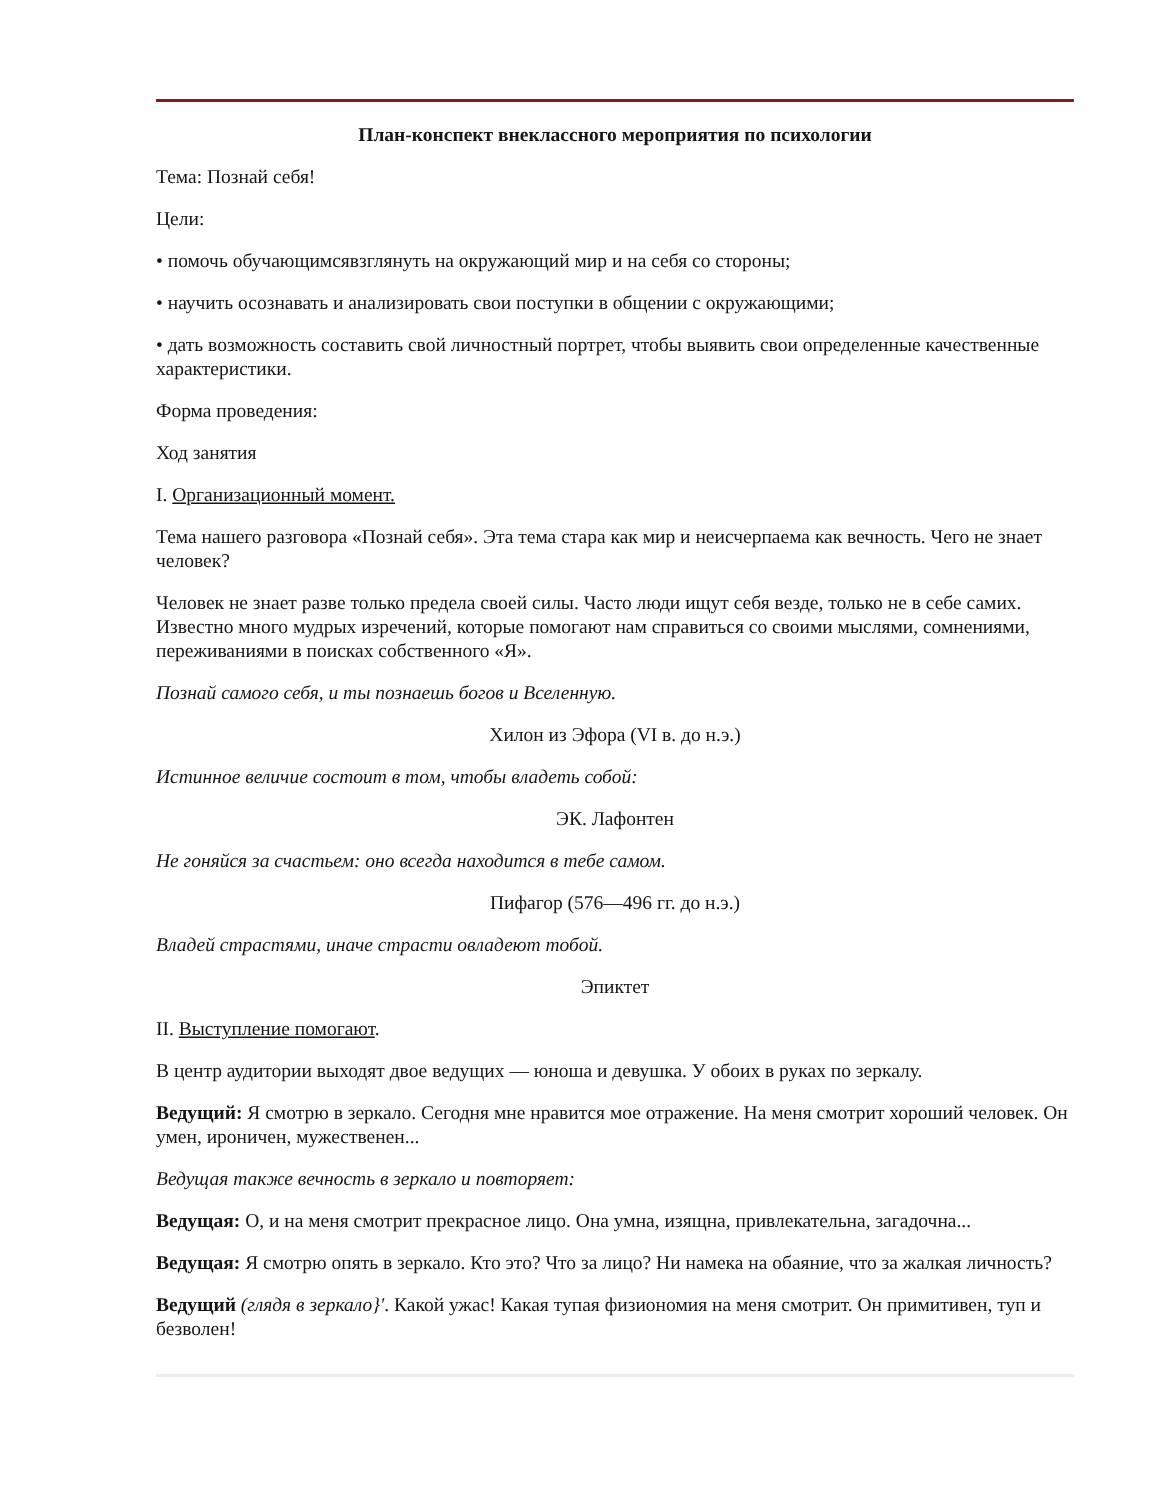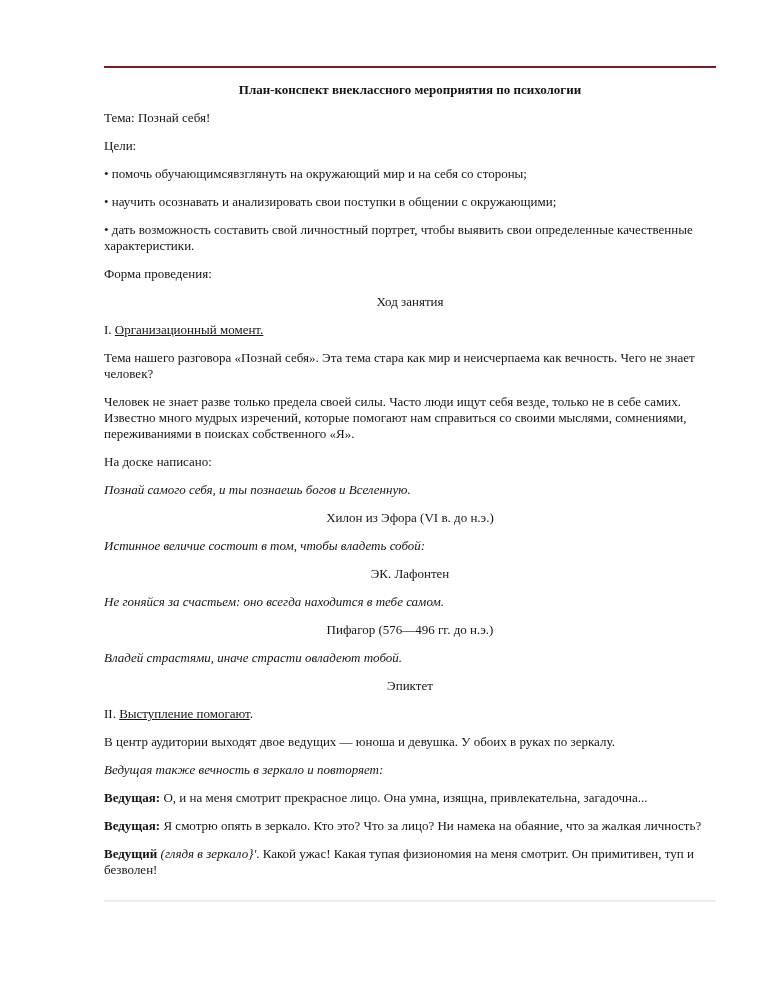--- a/index.html
+++ b/index.html
@@ -10,21 +10,21 @@
     font-size:13px; color:#151515;
   }
   .doc {
     position:absolute; left:104px; top:66px; width:612px;
     border-top:2px solid #7f1d1d;
     border-bottom:2px solid #ededed;
     padding:2px 0 10px 0;
   }
   .doc p { margin:12px 0; line-height:16px; }
   .title  { font-weight:bold; text-align:center; }
-  .center { text-align:center; }
+  .center { }
   .right  { text-align:center; }
   .i { font-style:italic; }
   .b { font-weight:bold; }
   .u { text-decoration:underline; }
 </style>
 </head>
 <body>
 
 <div class="doc">
 
@@ -39,38 +39,38 @@
   <p>• дать возможность составить свой личностный портрет, чтобы выявить свои определенные качественные характеристики.</p>
 
   <p>Форма проведения:</p>
 
   <p class="center">Ход занятия</p>
 
   <p><span>I. </span><span class="u">Организационный момент.</span></p>
 
   <p>Тема нашего разговора «Познай себя». Эта тема стара как мир и неисчерпаема как вечность. Чего не знает человек?</p>
   <p>Человек не знает разве только предела своей силы. Часто люди ищут себя везде, только не в себе самих. Известно много мудрых изречений, которые помогают нам справиться со своими мыслями, сомнениями, переживаниями в поисках собственного «Я».</p>
-  <p>На доске написано:</p>
 
   <p class="i">Познай самого себя, и ты познаешь богов и Вселенную.</p>
   <p class="right">Хилон из Эфора (VI в. до н.э.)</p>
 
   <p class="i">Истинное величие состоит в том, чтобы владеть собой:</p>
   <p class="right">ЭК. Лафонтен</p>
 
   <p class="i">Не гоняйся за счастьем: оно всегда находится в тебе самом.</p>
   <p class="right">Пифагор (576—496 гг. до н.э.)</p>
 
   <p class="i">Владей страстями, иначе страсти овладеют тобой.</p>
   <p class="right">Эпиктет</p>
 
   <p><span>II. </span><span class="u">Выступление помогают</span><span>.</span></p>
 
   <p>В центр аудитории выходят двое ведущих — юноша и девушка. У обоих в руках по зеркалу.</p>
 
+  <p><span class="b">Ведущий:</span><span> Я смотрю в зеркало. Сегодня мне нравится мое отражение. На меня смотрит хороший человек. Он умен, ироничен, мужественен...</span></p>
 
   <p class="i">Ведущая также вечность в зеркало и повторяет:</p>
 
   <p><span class="b">Ведущая:</span><span> О, и на меня смотрит прекрасное лицо. Она умна, изящна, привлекательна, загадочна...</span></p>
 
   <p><span class="b">Ведущая:</span><span> Я смотрю опять в зеркало. Кто это? Что за лицо? Ни намека на обаяние, что за жалкая личность?</span></p>
 
   <p><span class="b">Ведущий</span><span class="i"> (глядя в зеркало}'</span><span>. Какой ужас! Какая тупая физиономия на меня смотрит. Он примитивен, туп и безволен!</span></p>
 
 </div>

